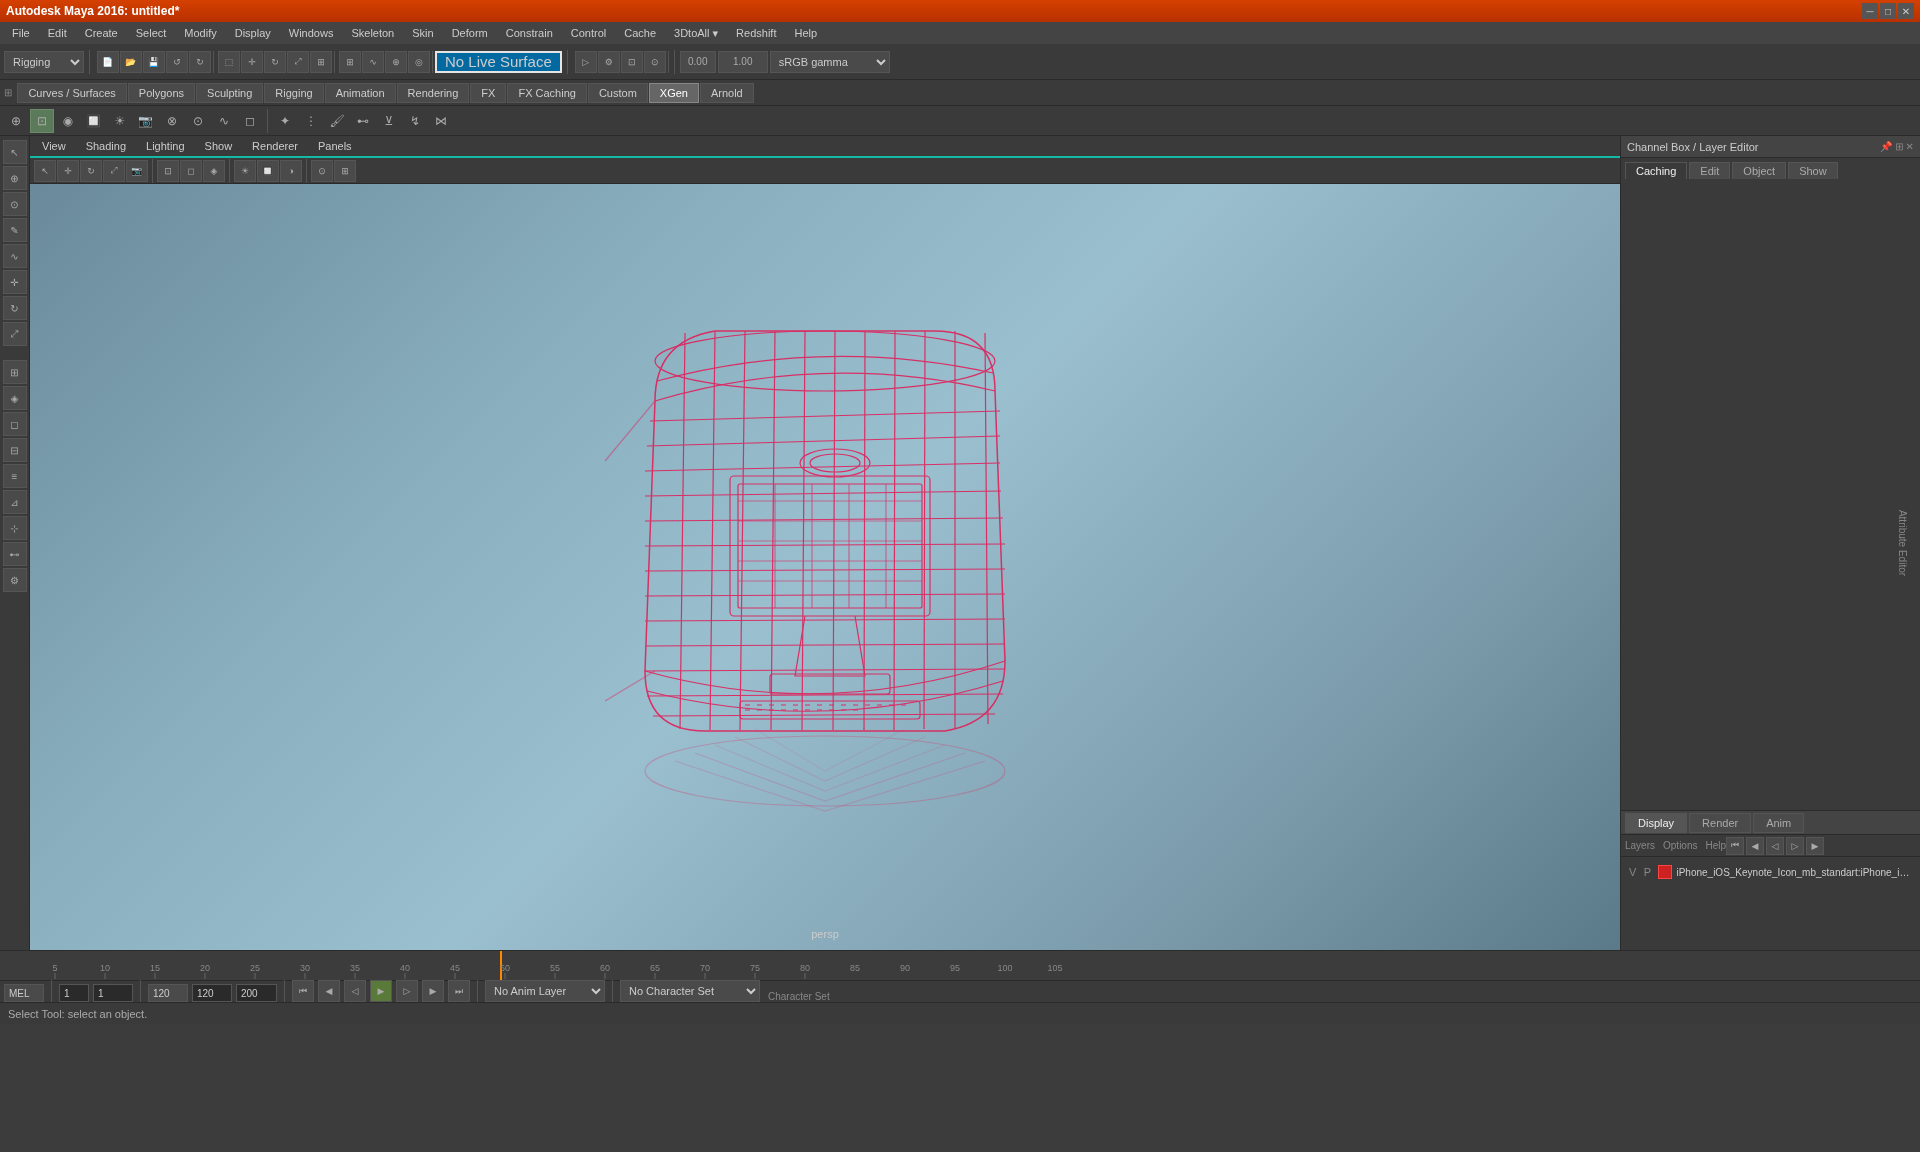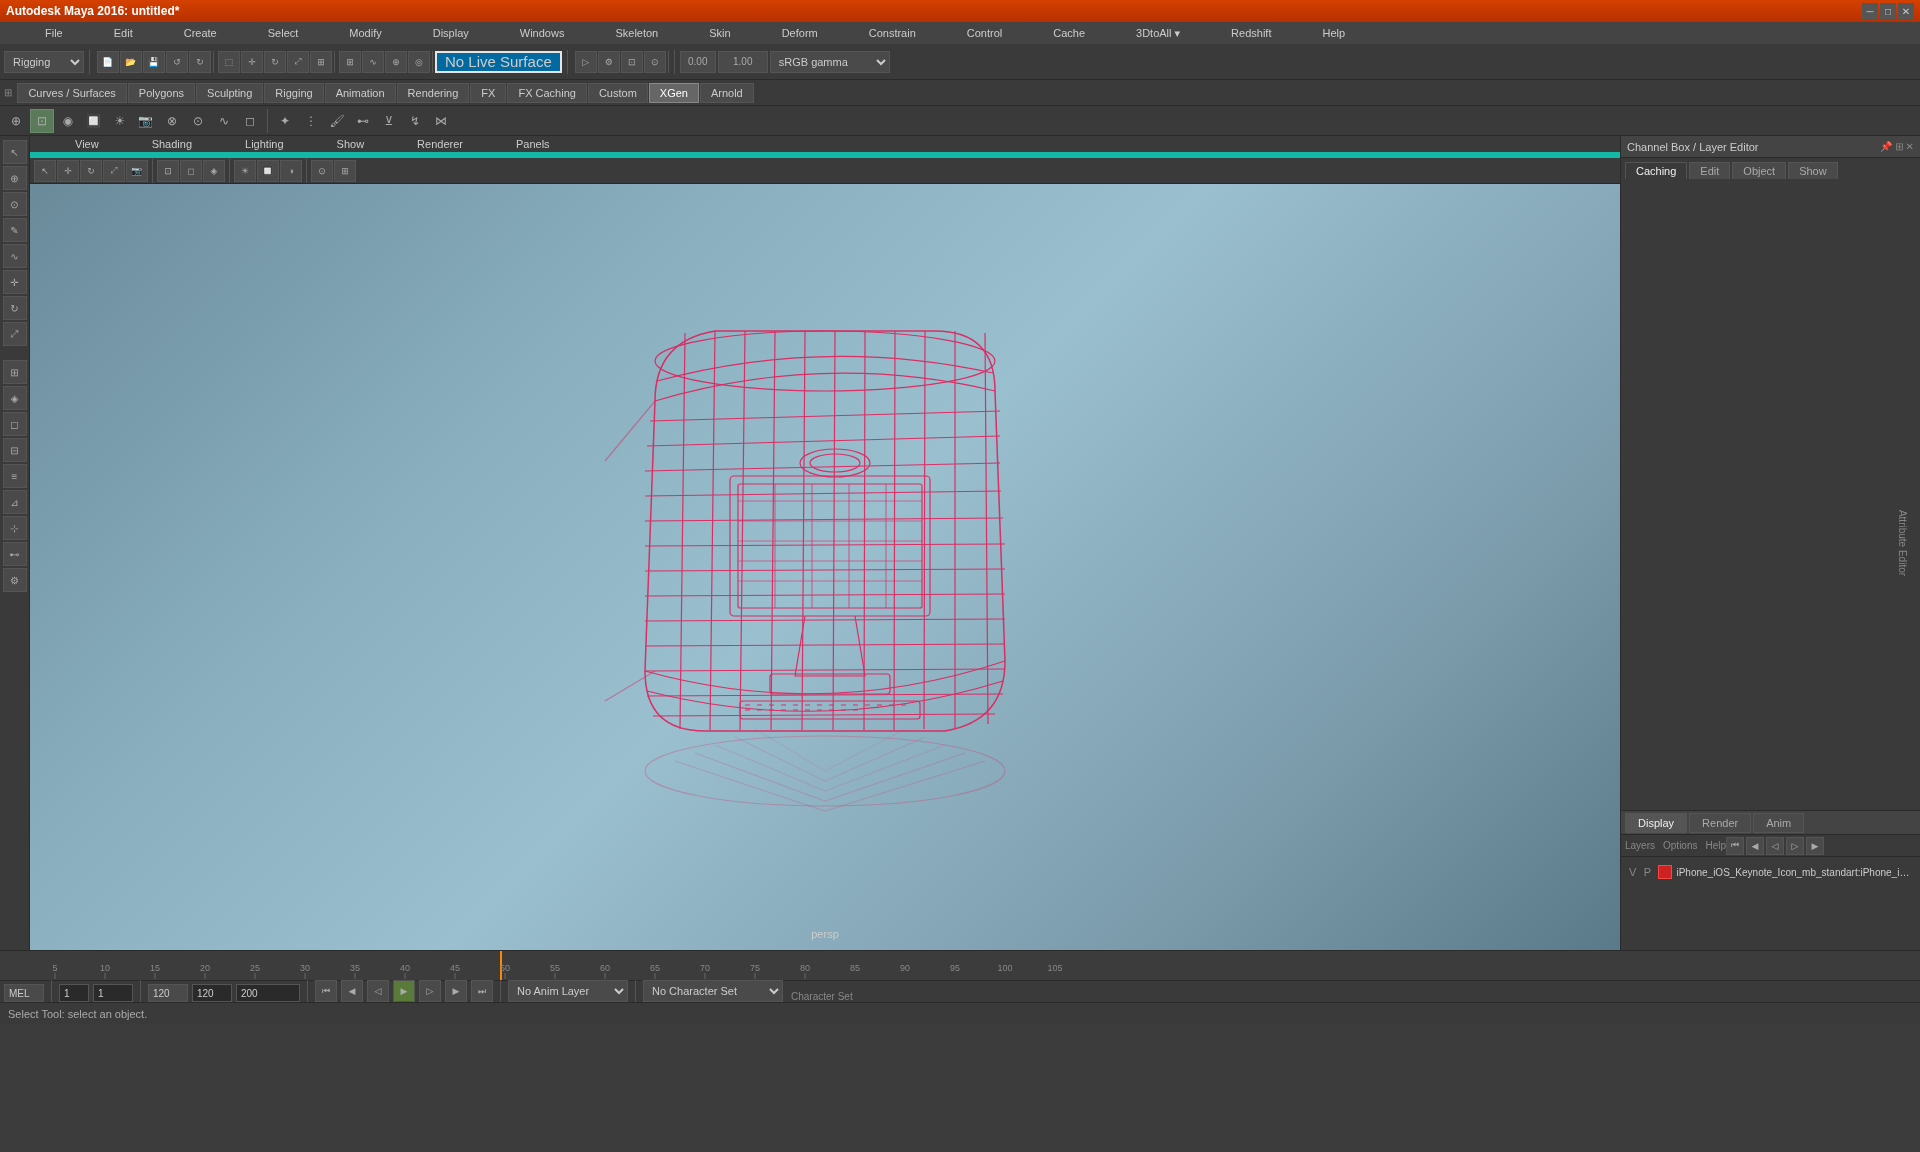--- a/index.html
+++ b/index.html
@@ -53,21 +53,20 @@
       display: flex;
       align-items: center;
       padding: 0 4px;
       gap: 2px;
     }
     .menu-item {
       padding: 2px 8px;
       font-size: 11px;
       color: #ccc;
       cursor: pointer;
-      margin-left: 33px;
     }
 
     
     #toolbar {
       width: 100%;
       height: 36px;
       background: #3a3a3a;
       display: flex;
       align-items: center;
       padding: 0 4px;
@@ -210,21 +209,21 @@
       display: flex;
       flex-direction: column;
     }
     #viewport-menu {
       height: 22px;
       background: #3a3a3a;
       display: flex;
       align-items: center;
       padding: 0 4px;
       gap: 4px;
-      border-bottom: 6px solid #14b8a6;
+      border-bottom: 2px solid #14b8a6;
     }
     #viewport-toolbar {
       height: 26px;
       background: #3a3a3a;
       display: flex;
       align-items: center;
       padding: 0 4px;
       gap: 1px;
       border-bottom: 1px solid #2a2a2a;
     }
@@ -781,21 +780,21 @@
 </div>
 
 <div id="bottom-bar">
   <div class="bottom-field">MEL</div>
   <div class="separator"></div>
   <input class="bottom-input" type="text" value="1" style="width: 30px;">
   <input class="bottom-input" type="text" value="1" style="width: 40px;">
   <div class="separator"></div>
   <div class="bottom-field">120</div>
   <input class="bottom-input" type="text" value="120" style="width: 40px;">
-  <input class="bottom-input" type="text" value="200" style="width: 64px;">
+  <input class="bottom-input" type="text" value="200" style="width: 41px;">
   <div class="separator"></div>
 
   <div class="anim-btn" style="width:22px; height:22px;">⏮</div>
   <div class="anim-btn" style="width:22px; height:22px;">◀</div>
   <div class="anim-btn" style="width:22px; height:22px;">◁</div>
   <div class="anim-btn" style="width:22px; height:22px; background:#5a7a3a;">▶</div>
   <div class="anim-btn" style="width:22px; height:22px;">▷</div>
   <div class="anim-btn" style="width:22px; height:22px;">▶</div>
   <div class="anim-btn" style="width:22px; height:22px;">⏭</div>
   <div class="separator"></div>

